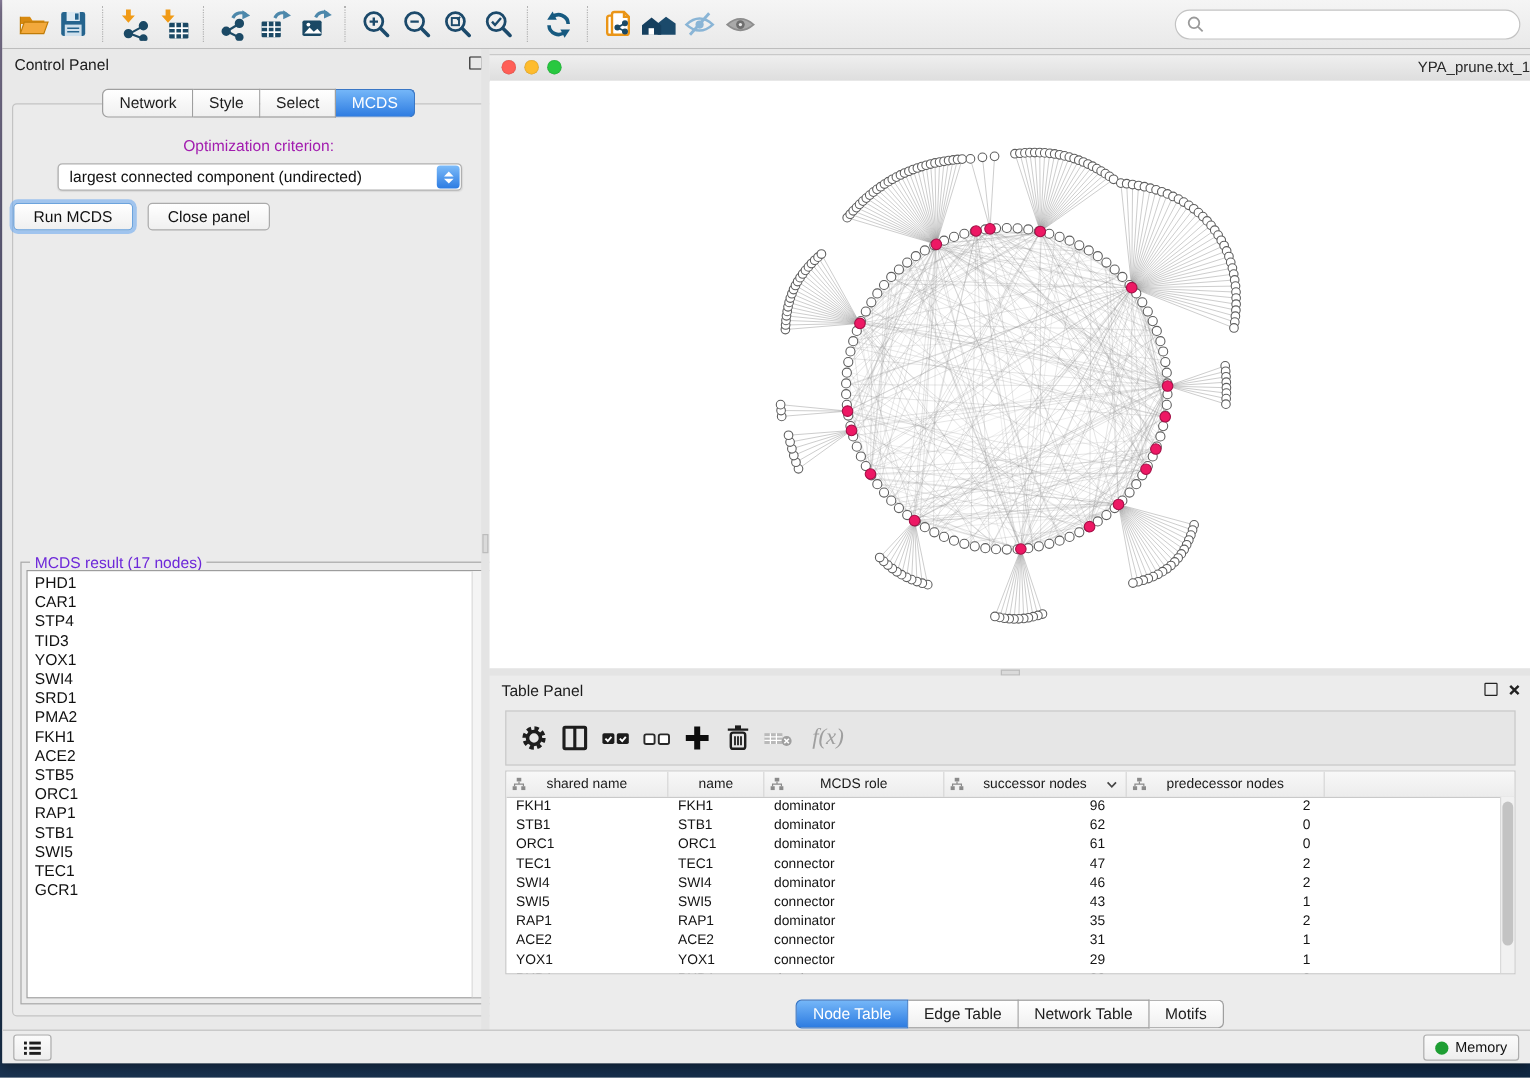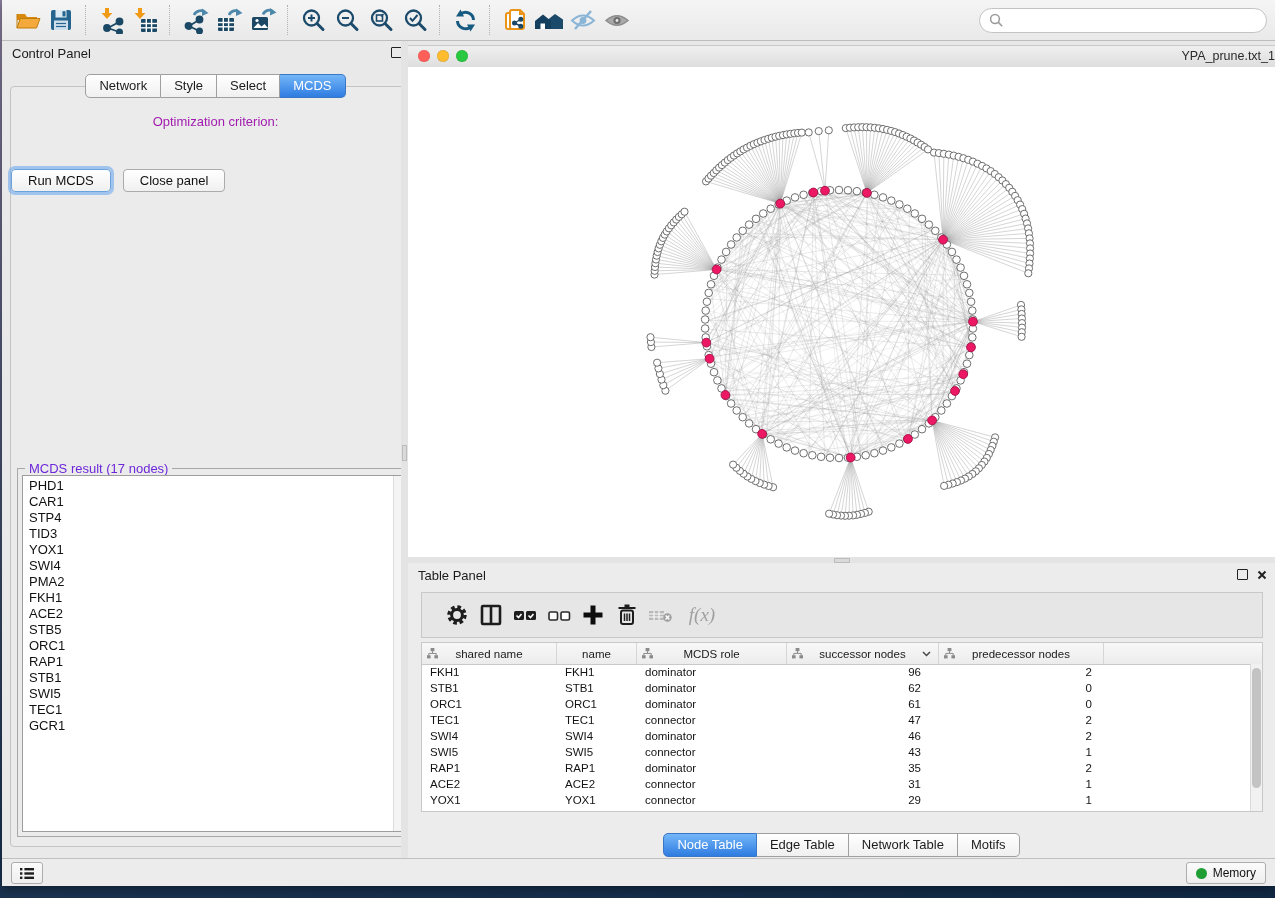--- a/index.html
+++ b/index.html
@@ -66,21 +66,21 @@
   .tl{width:12px;height:12px;border-radius:50%;box-shadow:inset 0 0 1px rgba(0,0,0,.35);}
   .net-title{position:absolute;width:100%;text-align:right;top:3px;font-size:12.5px;color:#2a2a2a;}
   .net-canvas{position:absolute;left:0;top:22px;right:0;bottom:0;background:#fff;}
   .net-canvas svg{position:absolute;left:0;top:0;}
   .h-splitter{position:absolute;left:0;top:516px;right:0;height:7px;background:#e4e4e4;}
   .h-grip{position:absolute;left:50%;margin-left:-8px;top:1px;width:16px;height:5px;background:#dadada;border:1px solid #bcbcbc;box-sizing:border-box;}
 
   
   .table-panel{position:absolute;left:0;top:522px;right:0;bottom:0;background:#ececec;}
   .table-toolbar{position:absolute;left:13px;right:12px;top:29px;height:46px;background:#e6e6e6;
-    border:1px solid #c8c8c8;box-sizing:border-box;display:flex;align-items:center;padding-left:20px;gap:4px;}
+    border:1px solid #c8c8c8;box-sizing:border-box;display:flex;align-items:center;padding-left:8px;gap:4px;}
   .ttbtn{width:30px;height:32px;display:flex;align-items:center;justify-content:center;}
   .fx-label{font-family:"Liberation Serif","DejaVu Serif",serif;font-style:italic;font-size:19px;color:#9f9f9f;}
   .table-wrap{position:absolute;left:13px;right:12px;top:79px;height:170px;background:#fff;border:1px solid #c8c8c8;box-sizing:border-box;overflow:hidden;}
   .thead{display:grid;grid-template-columns:135px 80px 150px 152px 165px 1fr;height:21px;
     background:linear-gradient(#f8f8f8,#ececec);border-bottom:1px solid #c9c9c9;}
   .hcell{position:relative;display:flex;align-items:center;justify-content:center;font-size:11.5px;color:#1a1a1a;
     border-right:1px solid #d6d6d6;overflow:hidden;}
   .hcell .tree-ic{position:absolute;left:5px;top:5px;}
   .hcell .sort-ic{position:absolute;right:7px;top:8px;}
   .tbody{position:absolute;left:0;top:21px;right:11px;bottom:0;}
@@ -286,34 +286,42 @@
           </span>
         </div>
         <div class="cp-tabs" id="cp-tabs">
             <div class="seg-tab">Network</div>
             <div class="seg-tab">Style</div>
             <div class="seg-tab">Select</div>
             <div class="seg-tab selected">MCDS</div>
           </div>
         <div class="cp-content">
           <div class="opt-label">Optimization criterion:</div>
+          <div class="dropdown">
+            <span>largest connected component (undirected)</span>
+            <span class="dd-stepper">
+                <span class="up"></span>
+                <span class="dn"></span>
+              </span>
+          </div>
           <div class="btn-row">
             <button class="mac-btn focused">Run MCDS</button>
             <button class="mac-btn">Close panel</button>
           </div>
           <div class="result-box">
             <span class="result-legend">MCDS result (17 nodes)</span>
             <div class="result-inner">
               <div class="mcds-list" id="mcds-list">
                   <div class="mcds-item">PHD1</div>
                   <div class="mcds-item">CAR1</div>
                   <div class="mcds-item">STP4</div>
                   <div class="mcds-item">TID3</div>
                   <div class="mcds-item">YOX1</div>
                   <div class="mcds-item">SWI4</div>
+                  <div class="mcds-item">SRD1</div>
                   <div class="mcds-item">PMA2</div>
                   <div class="mcds-item">FKH1</div>
                   <div class="mcds-item">ACE2</div>
                   <div class="mcds-item">STB5</div>
                   <div class="mcds-item">ORC1</div>
                   <div class="mcds-item">RAP1</div>
                   <div class="mcds-item">STB1</div>
                   <div class="mcds-item">SWI5</div>
                   <div class="mcds-item">TEC1</div>
                   <div class="mcds-item">GCR1</div>

